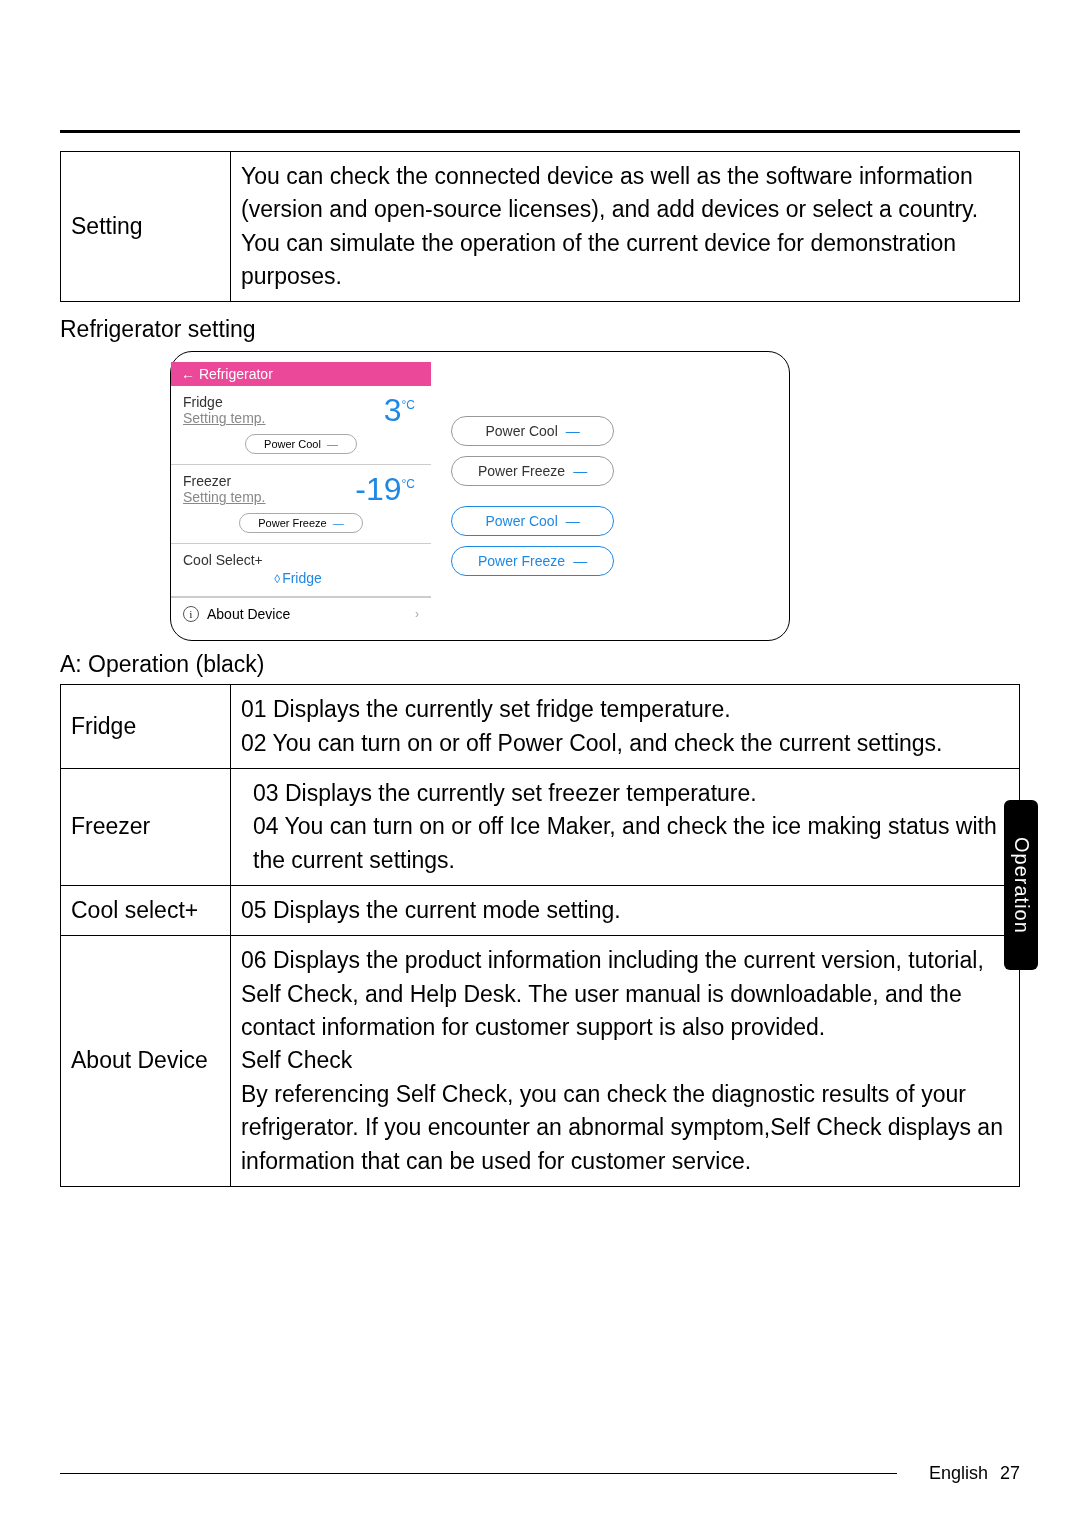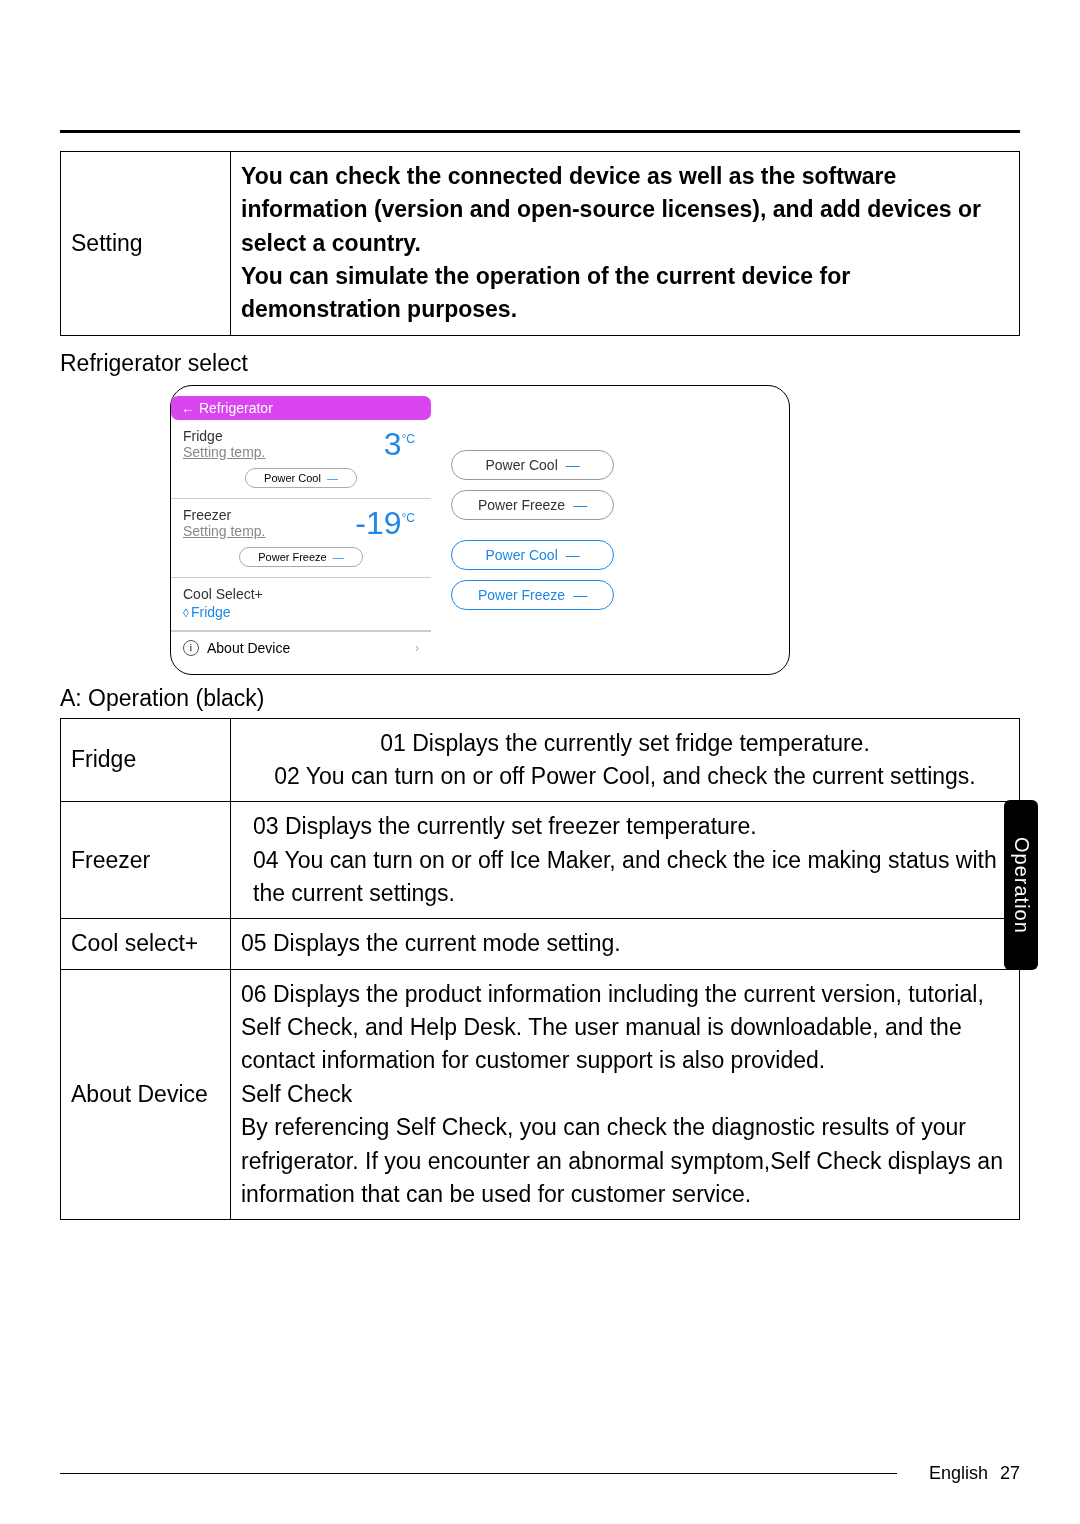--- a/index.html
+++ b/index.html
@@ -84,25 +84,24 @@
     padding: 10px 0 10px 0;
     display: flex;
     gap: 10px;
   }
   .phone-col {
     width: 260px;
     display: flex;
     flex-direction: column;
   }
   .phone-header {
-    background: #d946ef;
+    background: #ec4899;
     color: #fff;
     font-size: 14px;
     padding: 4px 10px;
-    border-radius: 7px;
   }
   .phone-row {
     border-bottom: 1px solid #ccc;
     padding: 8px 12px 10px 12px;
     position: relative;
   }
   .phone-row:last-child { border-bottom: none; }
   .small-label { font-size: 14px; color: #333; }
   .tiny-label { font-size: 14px; color: #888; text-decoration: underline; }
   .big-temp {
@@ -125,21 +124,21 @@
   }
   .pill::after {
     content: "—";
     color: #1e88e5;
     margin-left: 6px;
   }
   .coolselect-val {
     color: #1e88e5;
     font-size: 14px;
     display: block;
-    text-align: left;
+    text-align: center;
     padding-right: 6px;
     margin-top: 2px;
   }
   .about-row {
     display: flex;
     align-items: center;
     gap: 8px;
     border-top: 1px solid #ccc;
     padding: 8px 12px;
     font-size: 14px;
@@ -191,27 +190,27 @@
 </head>
 <body>
 
 <div class="page">
   <div class="thick-rule"></div>
 
   <table class="main">
     <tbody>
         <tr>
       <th>Setting</th>
-      <td style="white-space: pre-line; font-weight: bold;">You can check the connected device as well as the software information (version and open-source licenses), and add devices or select a country.
+      <td style="white-space: pre-line;">You can check the connected device as well as the software information (version and open-source licenses), and add devices or select a country.
 You can simulate the operation of the current device for demonstration purposes.</td>
     </tr>
   </tbody>
     </table>
 
-  <div class="section-heading">Refrigerator select</div>
+  <div class="section-heading">Refrigerator setting</div>
 
   <div class="diagram-wrap">
     <div class="phone-col">
       <div class="phone-header">←  Refrigerator</div>
 
       <div class="phone-row">
         <div class="small-label">Fridge</div>
         <div class="tiny-label">Setting temp.</div>
         <div class="big-temp"><span>3</span><span class="temp-unit">°C</span></div>
         <div style="text-align:center;"><span class="pill">Power Cool</span></div>
@@ -247,21 +246,21 @@
       </div>
     </div>
   </div>
 
   <div class="legend">A: Operation (black)</div>
 
   <table class="main" style="margin-top:4px;">
     <tbody>
         <tr>
       <th>Fridge</th>
-      <td style="white-space: pre-line; text-align: center;">01 Displays the currently set fridge temperature.
+      <td style="white-space: pre-line;">01 Displays the currently set fridge temperature.
 02 You can turn on or off Power Cool, and check the current settings.</td>
     </tr>
     <tr>
       <th>Freezer</th>
       <td style="white-space: pre-line; padding-left: 22px;">03 Displays the currently set freezer temperature.
 04 You can turn on or off Ice Maker, and check the ice making status with the current settings.</td>
     </tr>
     <tr>
       <th>Cool select+</th>
       <td>05 Displays the current mode setting.</td>

